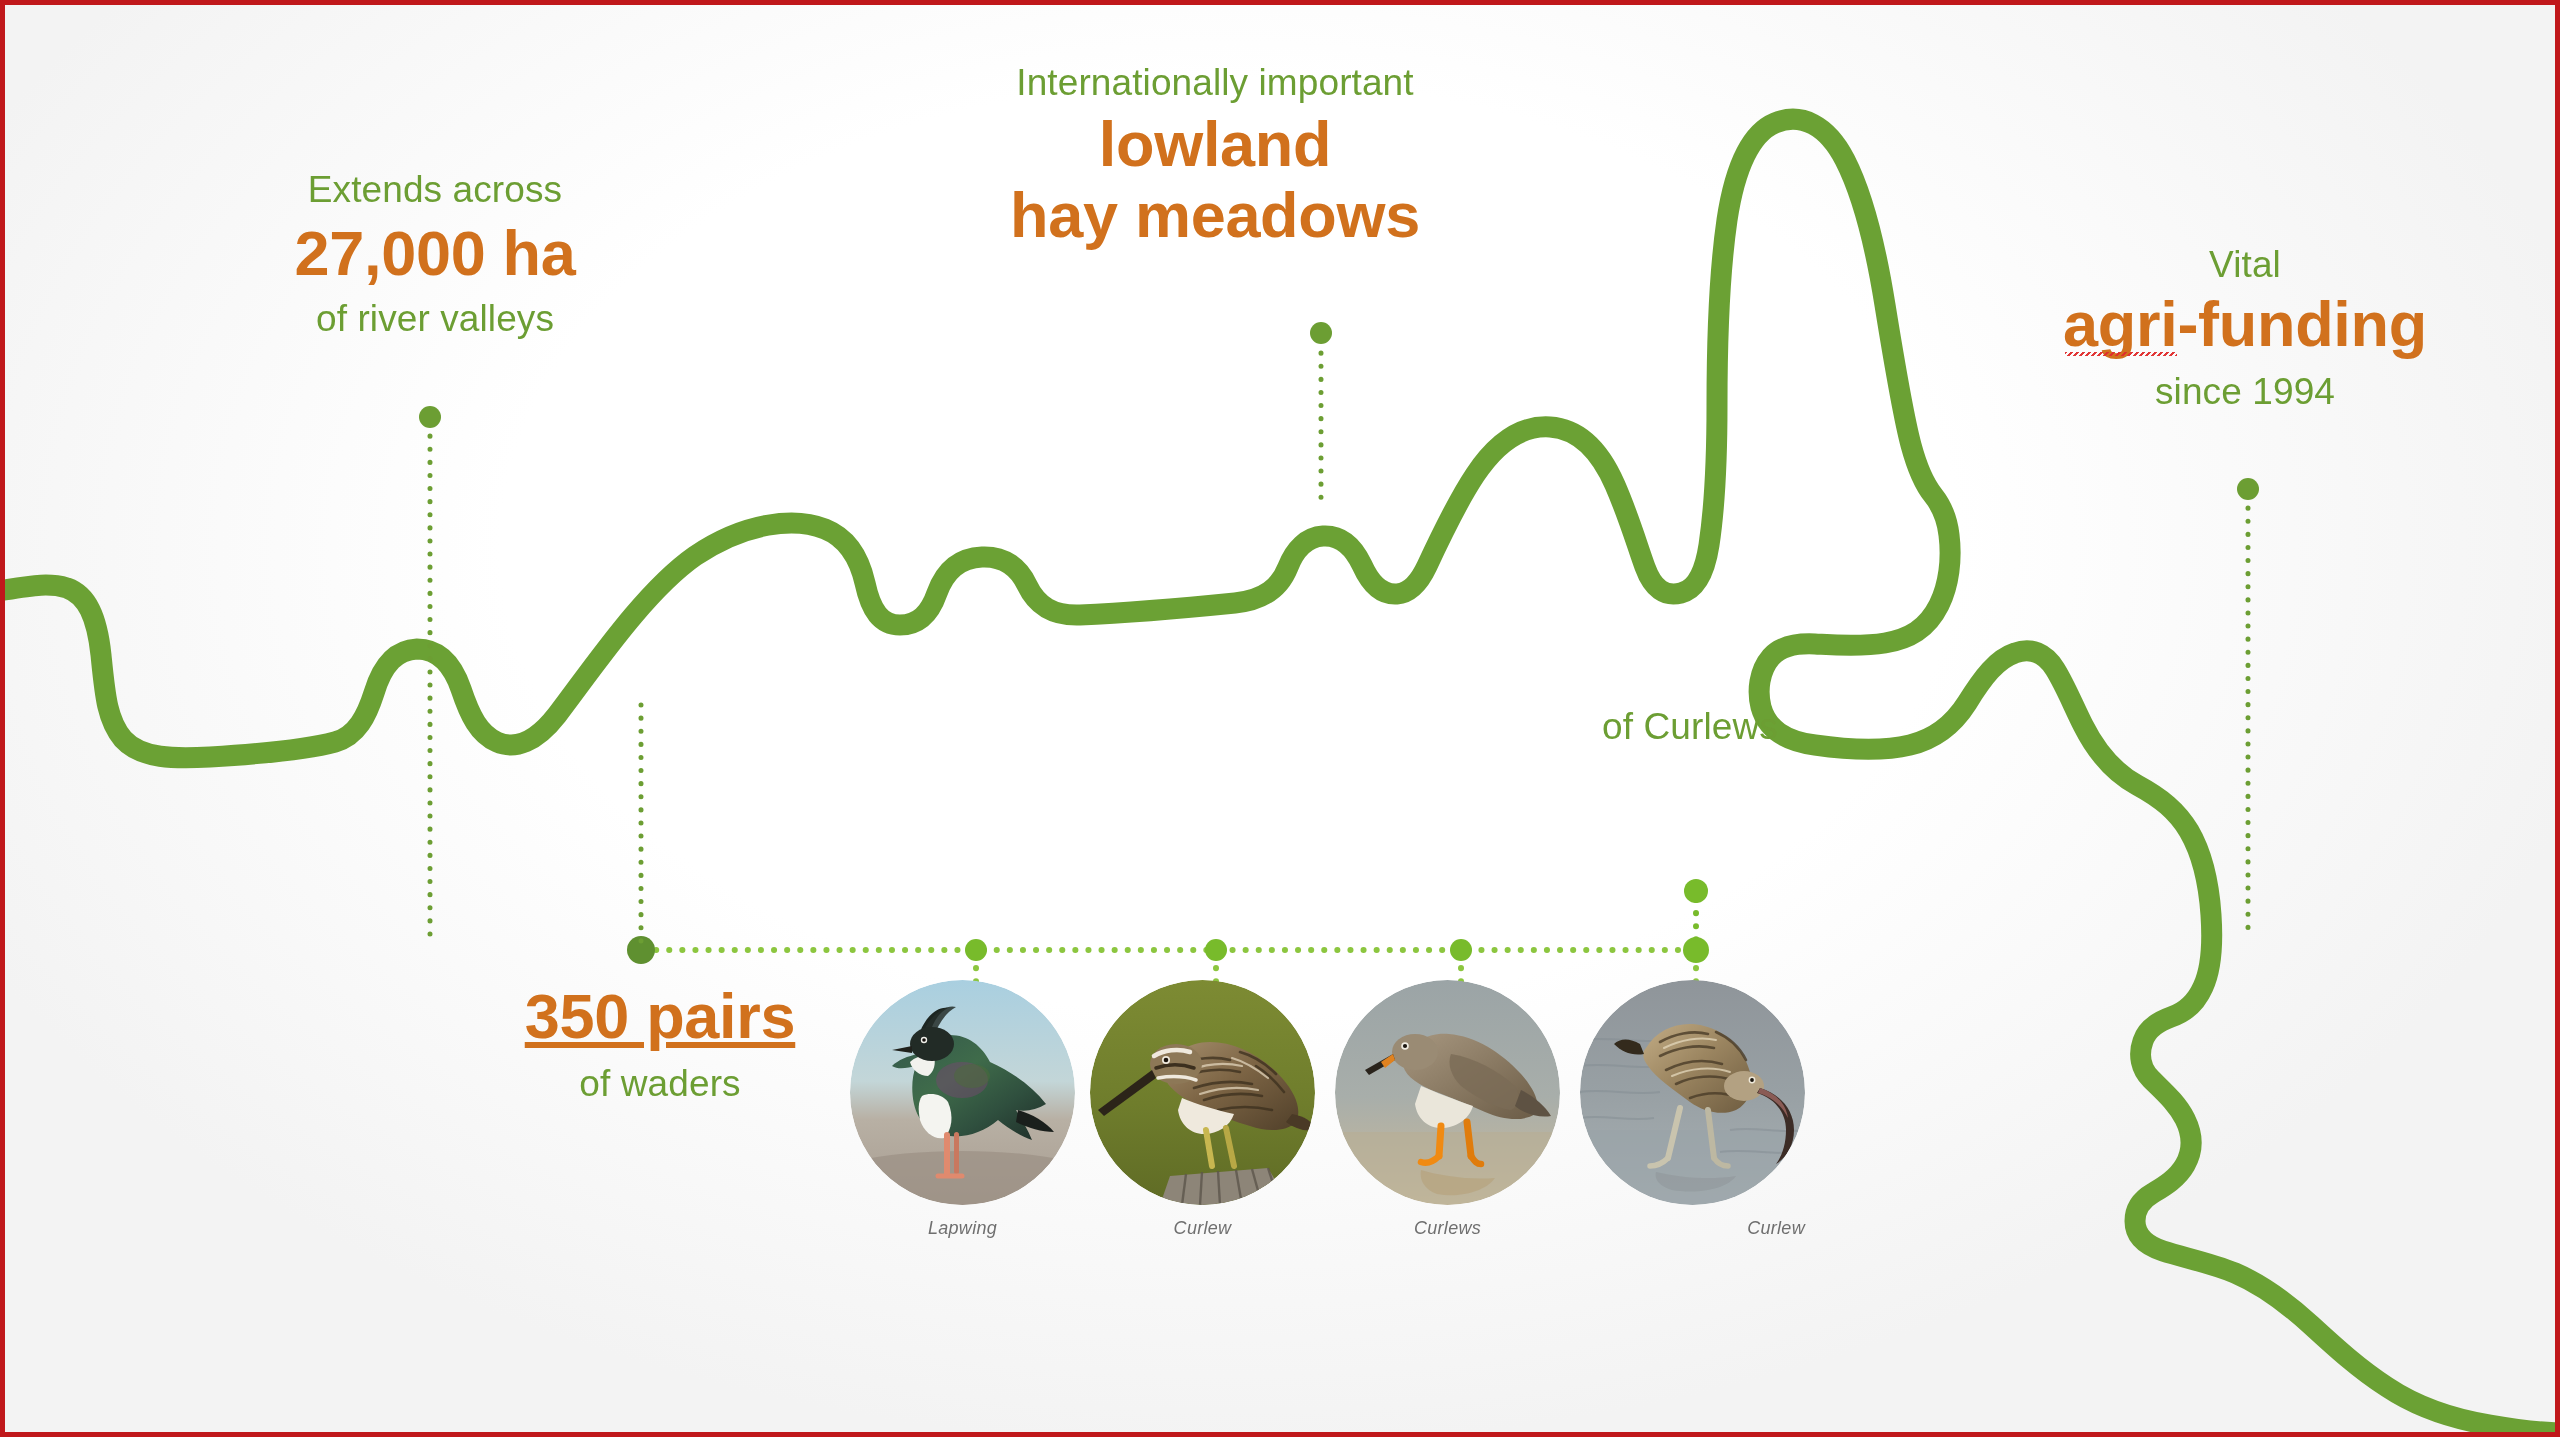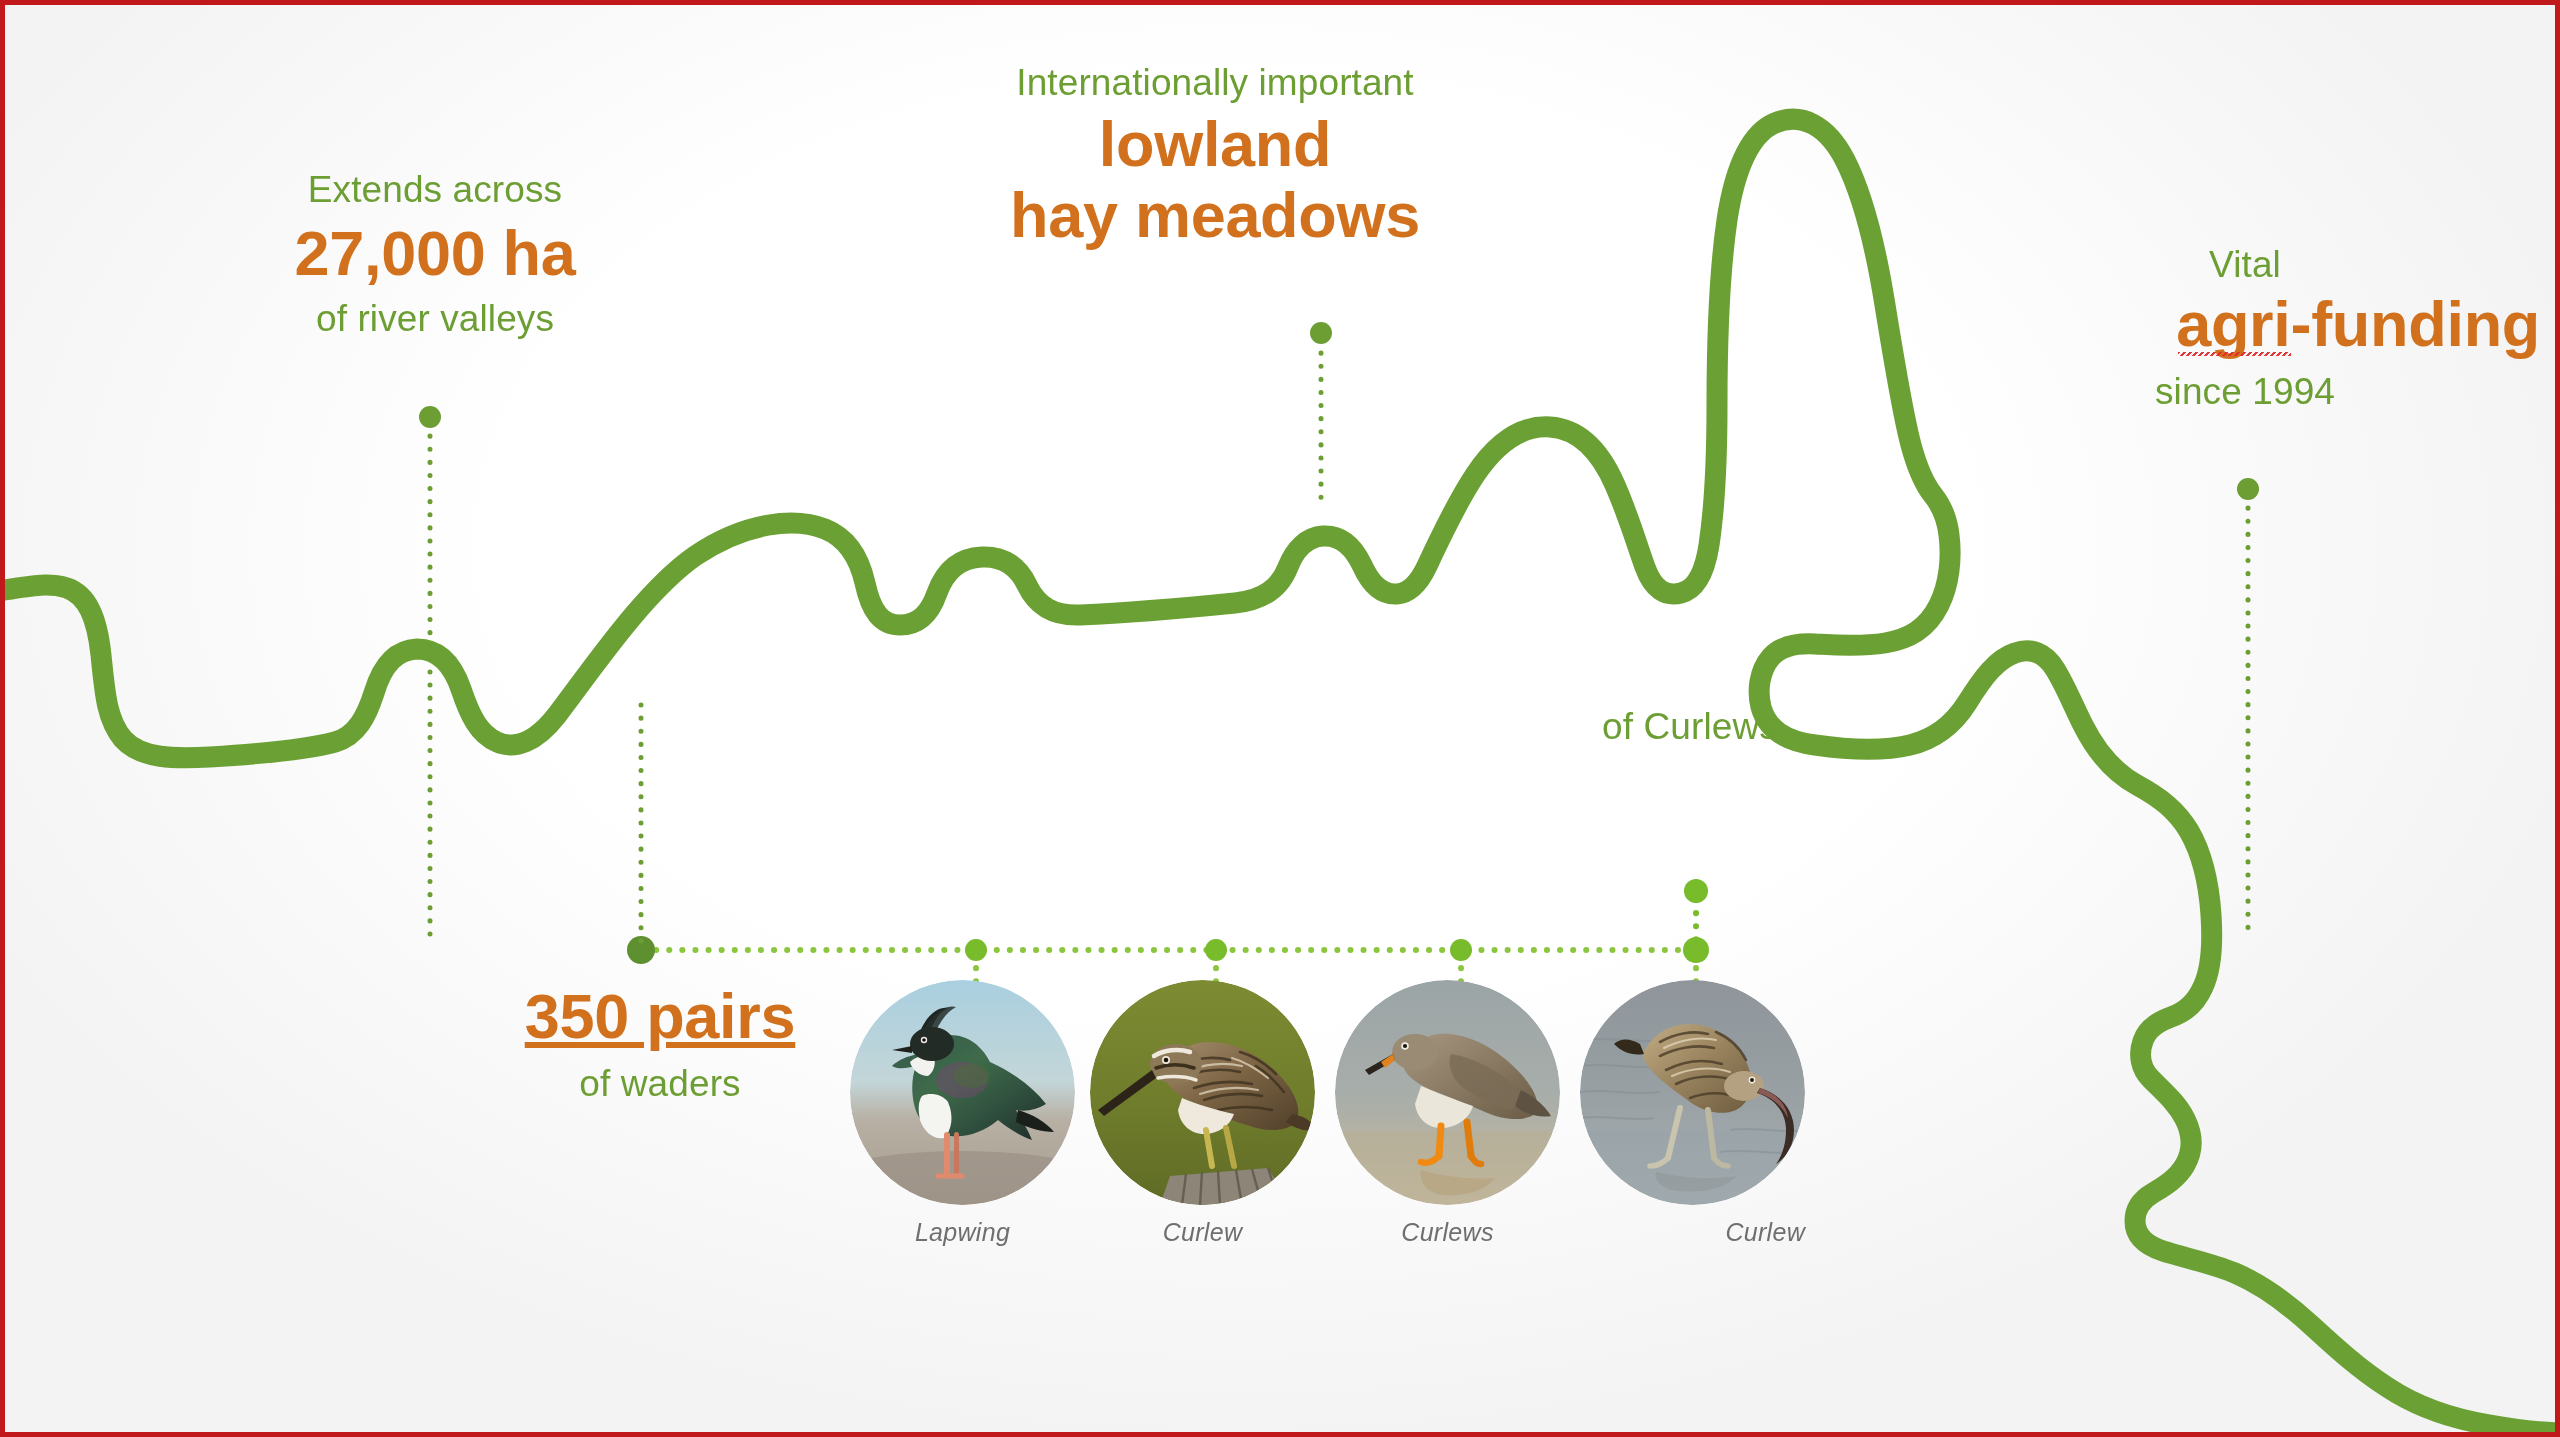--- a/index.html
+++ b/index.html
@@ -41,37 +41,37 @@
 
   
   #c-extends{left:180px;top:165px;width:500px;}
   #c-extends .sub.first{margin-bottom:8px;}
   #c-extends .big{margin:4px 0 10px;}
 
   #c-meadows{left:830px;top:58px;width:760px;}
   #c-meadows .big{margin-top:6px;}
 
   #c-funding{left:1945px;top:240px;width:590px;}
-  #c-funding .big{margin:4px 0 12px;text-align:right;}
+  #c-funding .big{margin:4px 0 12px;}
 
   #c-curlews{left:1420px;top:702px;width:530px;}
   #c-curlews .big{margin-bottom:14px;}
 
   #c-waders{left:420px;top:970px;width:470px;}
   #c-waders .big{margin:6px 0 12px;text-decoration:underline;}
 
   
   .birds{position:absolute;left:845px;top:975px;width:960px;height:240px;}
   .bird{position:absolute;width:225px;text-align:center;}
   .bird .photo{
     width:225px;height:225px;border-radius:50%;
     overflow:hidden;position:relative;
   }
   .bird .caption{
-    margin-top:13px;font-size:25px;font-style:italic;color:#6f6f6f;
+    margin-top:13px;font-size:18px;font-style:italic;color:#6f6f6f;
     font-family:"Liberation Sans", sans-serif;letter-spacing:.3px;
   }
   #bird-0{left:0px;}
   #bird-1{left:240px;}
   #bird-2{left:485px;}
   #bird-3{left:730px;text-align:right;}
 </style>
 </head>
 <body>
 

